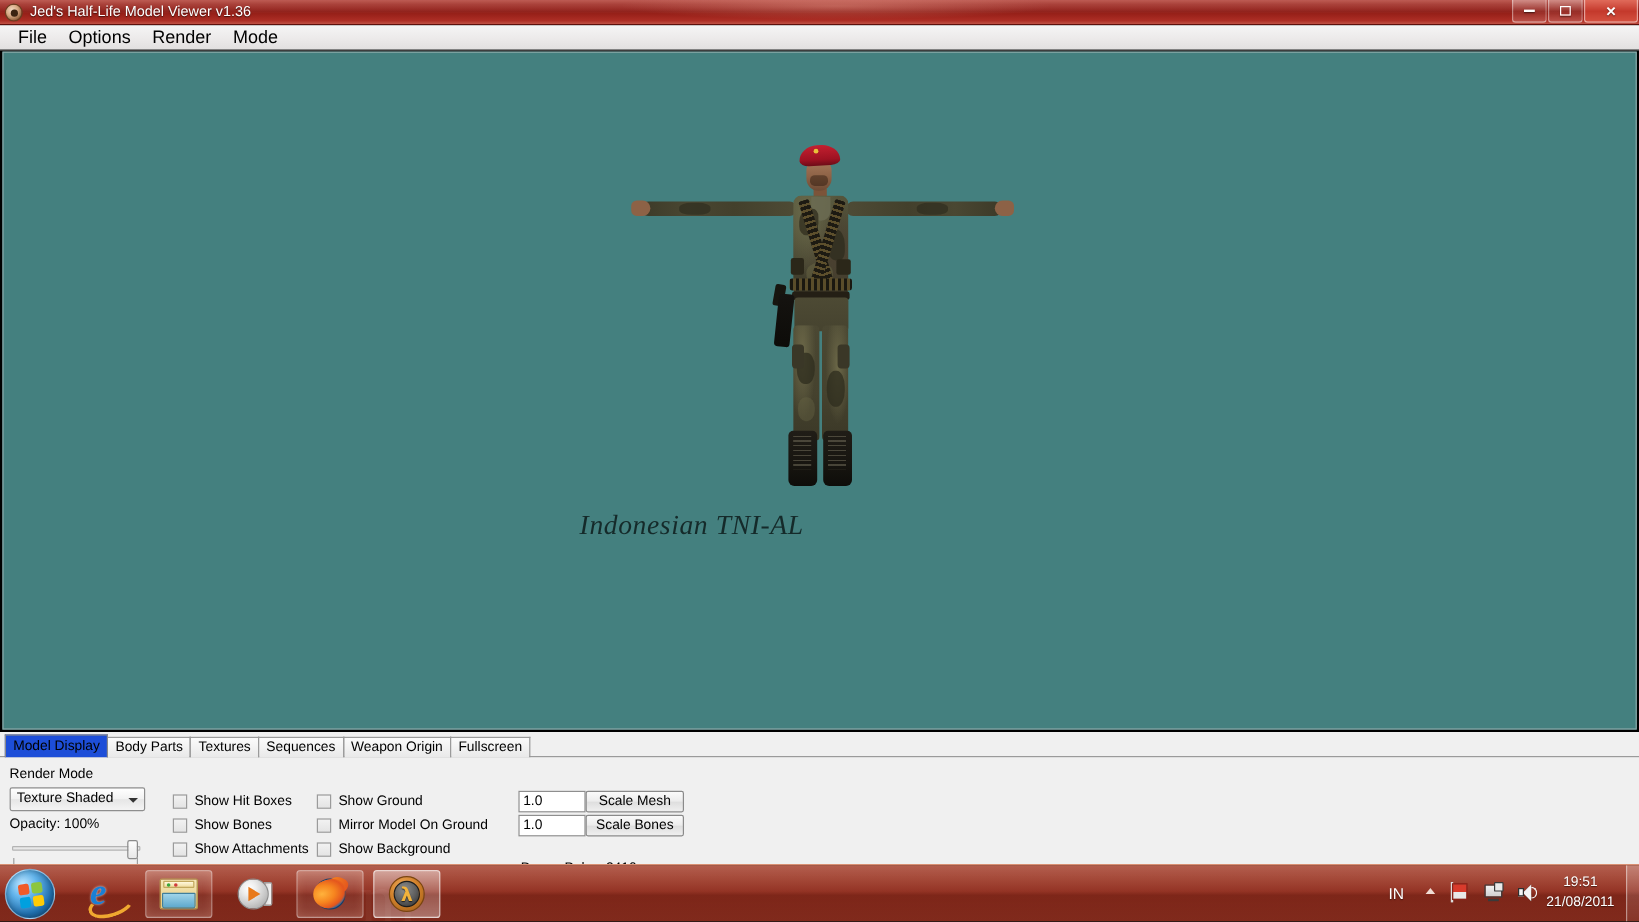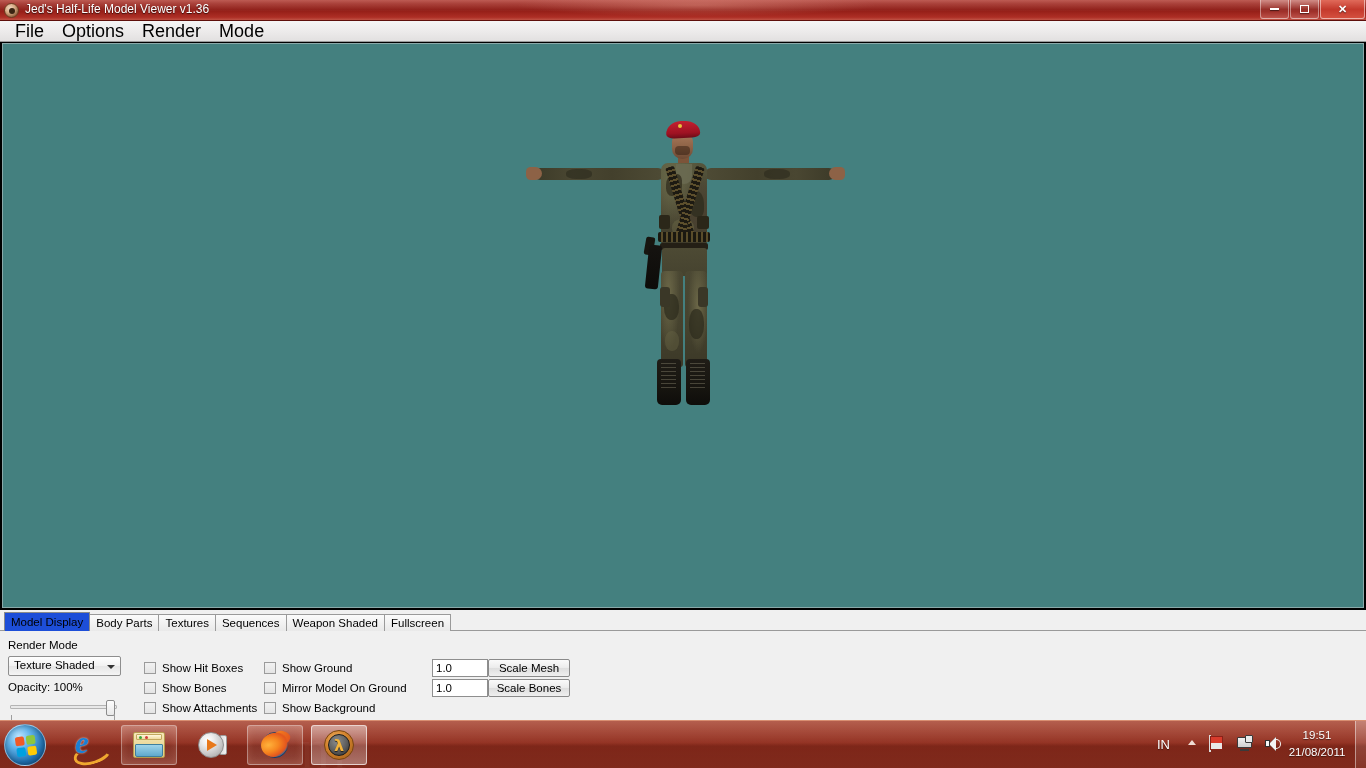--- a/index.html
+++ b/index.html
@@ -86,21 +86,21 @@
   
   .menubar {
     position: absolute; left: 0; top: 21px;
     width: 1366px; height: 21px;
     background: linear-gradient(to bottom, #f5f5f5 0%, #eceaea 55%, #e2e0e0 100%);
     border-bottom: 1px solid #9a9a9a;
     display: flex; align-items: center;
     padding-left: 6px;
   }
   .menu-item {
-    font-size: 18px; color: #000;
+    font-size: 15px; color: #000;
     padding: 2px 9px; cursor: default;
   }
 
   
   .viewport {
     position: absolute; left: 2px; top: 43px;
     width: 1362px; height: 565px;
     background: #44807f;
     border: 1px solid #8aa9a9;
     overflow: hidden;
@@ -645,31 +645,32 @@
       <div class="m leg-camo2"></div>
       <div class="m leg-camo3"></div>
       <div class="m knee-l"></div>
       <div class="m knee-r"></div>
       <div class="m boot-l"></div>
       <div class="m boot-r"></div>
       <div class="m boot-lace-l"></div>
       <div class="m boot-lace-r"></div>
     </div>
 
+    <div class="model-caption">Indonesian TNI-AL</div>
   </div>
 
   <div class="panel">
 
     <div class="tabline"></div>
     <div class="tabstrip">
       <div class="tab active">Model Display</div>
       <div class="tab">Body Parts</div>
       <div class="tab">Textures</div>
       <div class="tab">Sequences</div>
-      <div class="tab">Weapon Shaded</div>
+      <div class="tab">Weapon Origin</div>
       <div class="tab">Fullscreen</div>
     </div>
 
     <div class="panel-body">
 
       <div class="label-static render-label">Render Mode</div>
       <div class="combo">
         <span class="combo-text">Texture Shaded</span>
         <span class="combo-arrow"></span>
       </div>

